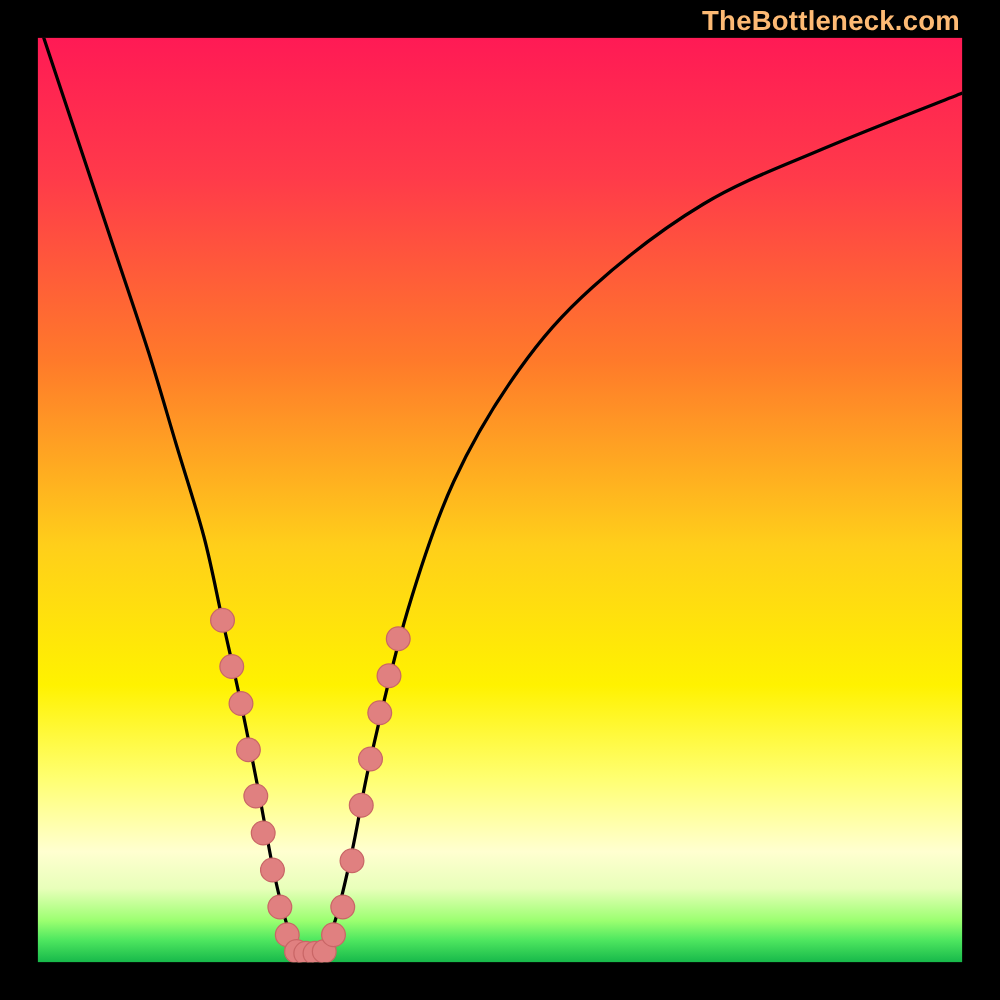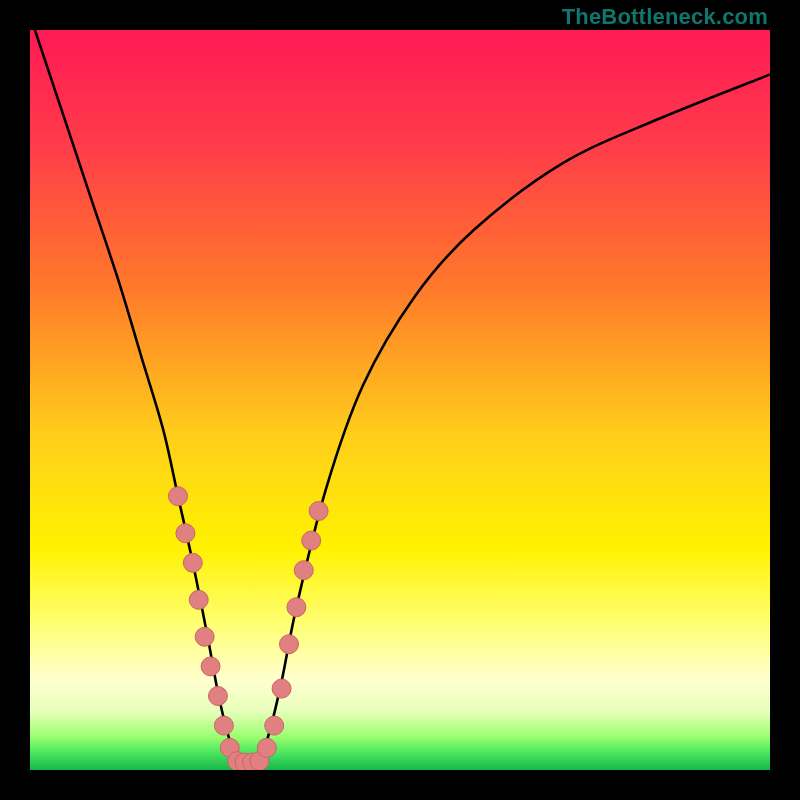--- a/index.html
+++ b/index.html
@@ -31,21 +31,21 @@
     top: 0;
     width: 100%;
     height: 100%;
   }
   .watermark {
     position: absolute;
     top: 4px;
     right: 32px;
     font-size: 22px;
     font-weight: bold;
-    color: #0f766e;
+    color: #fdba74;
     letter-spacing: 0.2px;
   }
   svg.curve {
     position: absolute;
     left: 0;
     top: 0;
     width: 100%;
     height: 100%;
   }
 </style>

